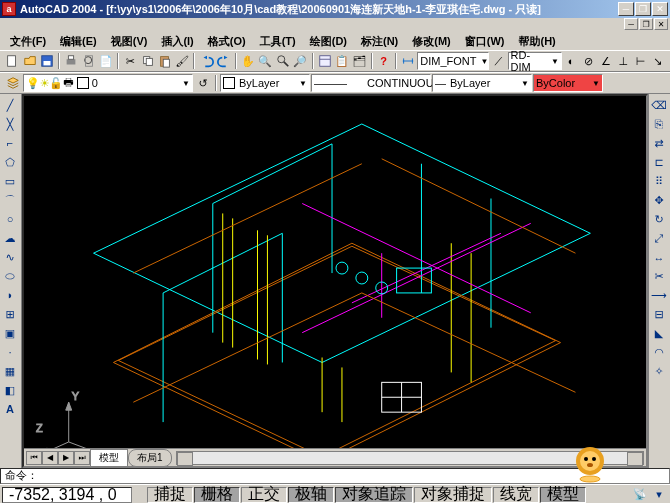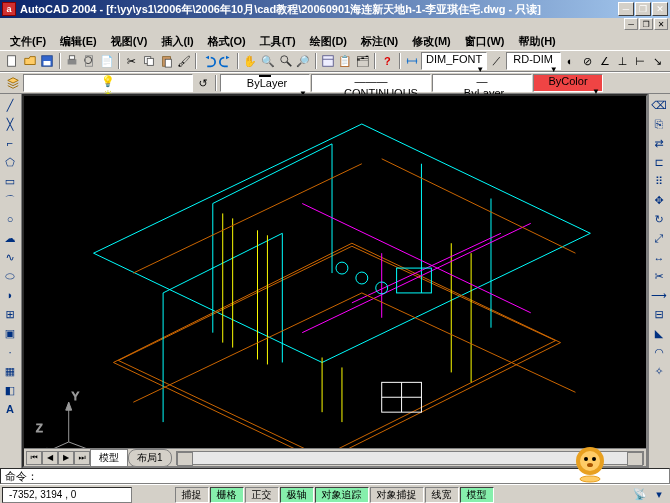--- a/index.html
+++ b/index.html
@@ -9,40 +9,40 @@
 .titlebar .title-text { flex: 1; font-weight: bold; white-space: nowrap; overflow: hidden; }
 .win-btns { display: flex; gap: 1px; }
 .win-btn { width: 16px; height: 14px; background: #d4d0c8; border: 1px solid #fff; border-right-color: #404040; border-bottom-color: #404040; display: flex; align-items: center; justify-content: center; font-size: 9px; font-family: Marlett, sans-serif; }
 .doc-ctrl { height: 14px; display: flex; justify-content: flex-end; padding: 0 2px; gap: 1px; }
 .doc-btn { width: 14px; height: 12px; background: #d4d0c8; border: 1px solid #fff; border-right-color: #808080; border-bottom-color: #808080; font-size: 8px; display: flex; align-items: center; justify-content: center; }
 .menubar { height: 18px; display: flex; align-items: center; padding: 0 4px; gap: 2px; }
 .menubar .m-item { padding: 2px 6px; font-weight: bold; }
 .toolbar-row { height: 22px; display: flex; align-items: center; padding: 1px 4px; gap: 1px; border-top: 1px solid #fff; border-bottom: 1px solid #808080; }
 .tb-btn { width: 18px; height: 18px; display: flex; align-items: center; justify-content: center; border: 1px solid transparent; }
 .tb-sep { width: 2px; height: 16px; border-left: 1px solid #808080; border-right: 1px solid #fff; margin: 0 2px; }
-.dropdown { height: 18px; background: #fff; border: 1px solid #808080; border-right-color: #fff; border-bottom-color: #fff; display: flex; align-items: center; padding: 0 2px; font-size: 10px; flex-direction: column; }
+.dropdown { height: 18px; background: #fff; border: 1px solid #808080; border-right-color: #fff; border-bottom-color: #fff; display: flex; align-items: center; padding: 0 2px; font-size: 10px; }
 .dropdown .dd-arrow { margin-left: auto; padding-left: 4px; font-size: 8px; }
 .swatch { width: 12px; height: 12px; border: 1px solid #000; }
 .main-area { display: flex; height: 374px; }
 .left-tools { width: 22px; background: #d4d0c8; border-right: 1px solid #808080; display: flex; flex-direction: column; gap: 1px; padding: 2px 1px; }
 .right-tools { width: 22px; background: #d4d0c8; border-left: 1px solid #808080; display: flex; flex-direction: column; gap: 1px; padding: 2px 1px; }
 .side-btn { width: 18px; height: 18px; display: flex; align-items: center; justify-content: center; color: #003080; }
 .canvas-wrap { flex: 1; position: relative; background: #000; border: 2px inset #808080; }
 .canvas-svg { width: 100%; height: 100%; }
 .layout-tabs { position: absolute; bottom: 0; left: 0; right: 0; height: 18px; background: #d4d0c8; display: flex; align-items: center; padding: 0 2px; gap: 0; border-top: 1px solid #808080; }
 .nav-btn { width: 16px; height: 14px; background: #d4d0c8; border: 1px solid #808080; font-size: 8px; display: flex; align-items: center; justify-content: center; }
 .layout-tab { padding: 1px 8px; border: 1px solid #808080; background: #fff; font-size: 10px; }
 .layout-tab.inactive { background: #d4d0c8; border-radius: 8px; }
 .scrollbar-h { flex: 1; height: 14px; background: #e8e8e8; border: 1px solid #808080; margin-left: 4px; position: relative; }
 .scrollbar-h::before, .scrollbar-h::after { content: ''; position: absolute; top: 0; width: 14px; height: 12px; background: #d4d0c8; border: 1px solid #808080; }
 .scrollbar-h::before { left: 0; } .scrollbar-h::after { right: 0; }
-.cmdline { height: 16px; background: #fff; border: 1px inset #808080; padding: 0 4px; font-size: 11px; display: flex; align-items: center; }
+.cmdline { height: 16px; background: #fff; border: 1px inset #808080; padding: 0 4px; font-size: 11px; display: flex; align-items: flex-end; }
 .statusbar { height: 20px; display: flex; align-items: center; padding: 0 2px; gap: 1px; border-top: 1px solid #fff; }
-.status-cell { padding: 1px 6px; border: 1px solid #808080; border-right-color: #fff; border-bottom-color: #fff; font-size: 10px; height: 16px; display: flex; align-items: center; }
-.status-cell.pressed { border: 1px solid #404040; border-right-color: #fff; border-bottom-color: #fff; background: #86efac; }
+.status-cell { padding: 1px 6px; border: 1px solid #808080; border-right-color: #fff; border-bottom-color: #fff; font-size: 16px; height: 16px; display: flex; align-items: center; }
+.status-cell.pressed { border: 1px solid #404040; border-right-color: #fff; border-bottom-color: #fff; background: #a3a3a3; }
 .mascot { position: absolute; right: 60px; bottom: 20px; width: 40px; height: 40px; pointer-events: none; }
 svg.ico { width: 14px; height: 14px; }
 </style>
 </head>
 <body>
 
 <div class="titlebar">
   <div class="app-icon">a</div>
   <div class="title-text">AutoCAD 2004 - [f:\yy\ys1\2006年\2006年10月\cad教程\20060901海连新天地h-1-李亚琪住宅.dwg - 只读]</div>
   <div class="win-btns">

